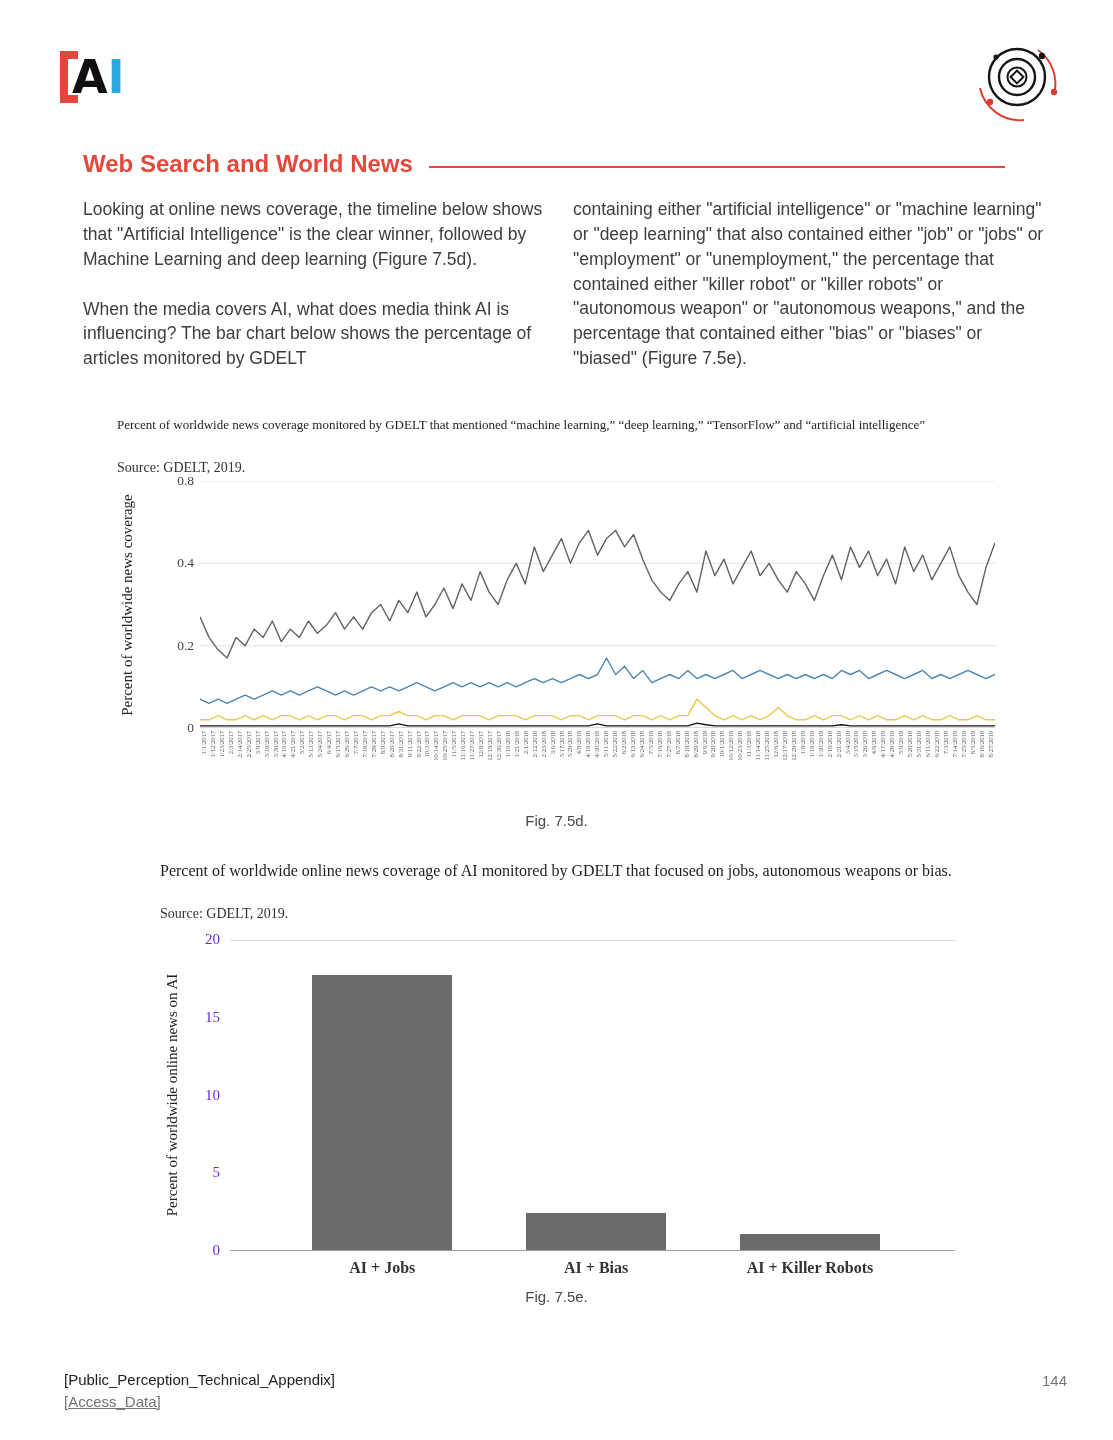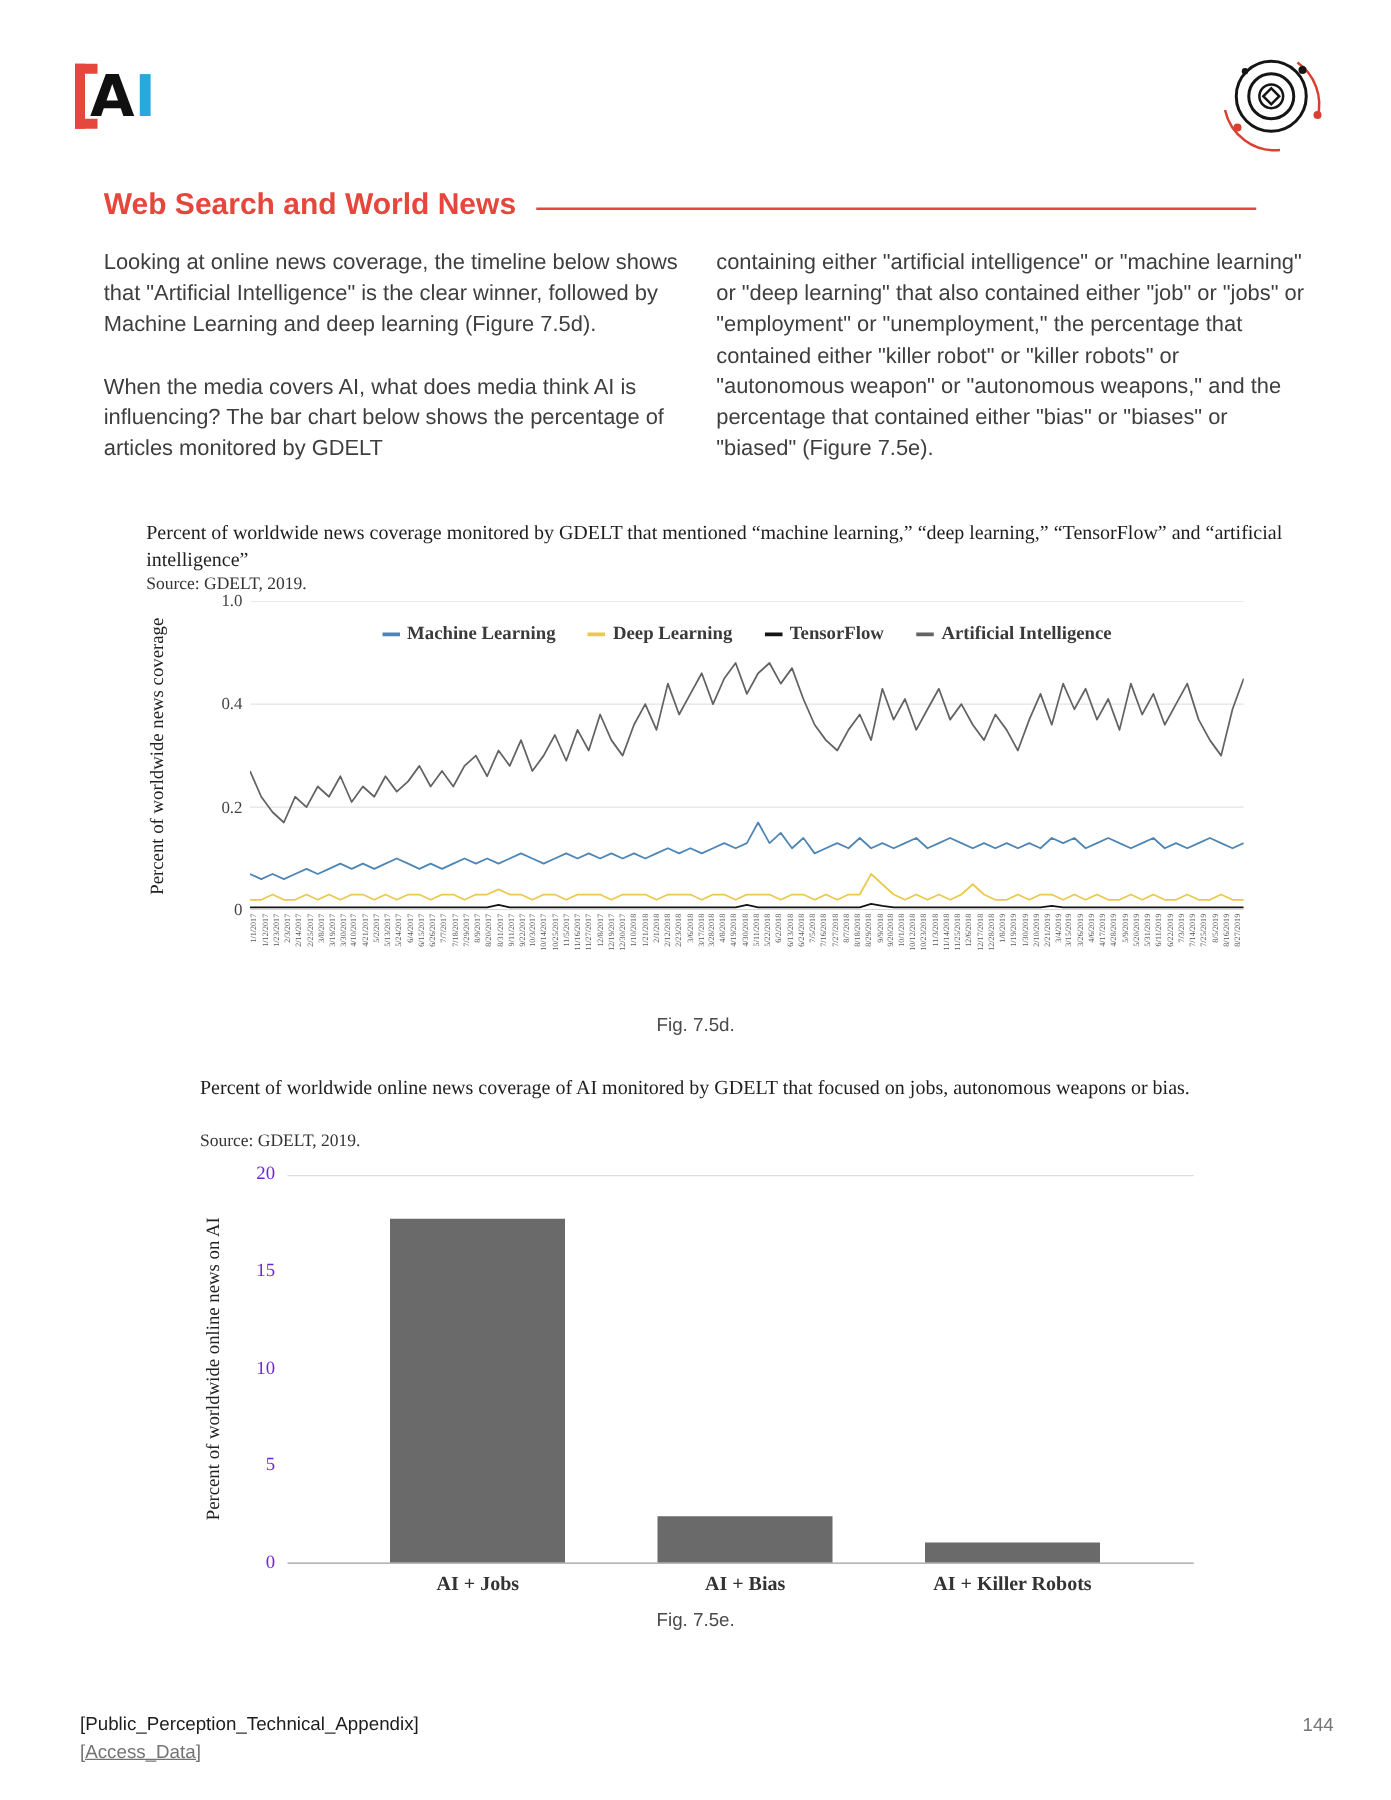--- a/index.html
+++ b/index.html
@@ -24,21 +24,21 @@
   #section-title{color:#e5473c;font-size:24px;font-weight:700;white-space:nowrap;}
   #section-line{flex:1;height:2px;background:#e5473c;margin-left:16px;margin-top:5px;}
 
   
   .bodycol{font-size:17.5px;line-height:1.42;color:#3e3e3e;}
   #col1{left:83px;top:197px;width:464px;}
   #col2{left:573px;top:197px;width:476px;}
   #col1 p+p{margin-top:25px;}
 
   
-  #fig1-title{left:117px;top:416px;width:912px;font-size:16px;line-height:1.35;color:#1e1e1e;}
+  #fig1-title{left:117px;top:416px;width:912px;font-size:13px;line-height:1.35;color:#1e1e1e;}
   #fig1-source{left:117px;top:460px;font-size:14px;color:#333;}
   #ylab1{left:127px;top:605px;transform:translate(-50%,-50%) rotate(-90deg);white-space:nowrap;font-size:15px;color:#222;}
   #yticks1{left:150px;top:481px;width:44px;height:247px;}
   .ytick{position:absolute;right:0;font-size:13.5px;color:#444;font-family:"Liberation Serif",serif;}
   #plot1{left:200px;top:481px;width:795px;height:247px;}
   #legend1{position:absolute;left:0;right:0;top:18px;display:flex;justify-content:center;gap:26px;}
   .lg-item{display:flex;align-items:center;gap:6px;}
   .lg-dash{width:14px;height:3px;display:inline-block;}
   .lg-lbl{font-size:15px;font-weight:700;color:#3a3a3a;}
   #xticks1{left:200px;top:731px;width:795px;height:60px;display:flex;justify-content:space-between;align-items:flex-start;}
@@ -104,51 +104,33 @@
   <p>containing either "artificial intelligence" or "machine learning" or "deep learning" that also contained either "job" or "jobs" or "employment" or "unemployment," the percentage that contained either "killer robot" or "killer robots" or "autonomous weapon" or "autonomous weapons," and the percentage that contained either "bias" or "biases" or "biased" (Figure 7.5e).</p>
 </div>
 
 <div class="abs serif" id="fig1-title">Percent of worldwide news coverage monitored by GDELT that mentioned “machine learning,” “deep learning,” “TensorFlow” and “artificial intelligence”</div>
 <div class="abs serif" id="fig1-source">Source: GDELT, 2019.</div>
 <div class="abs serif" id="ylab1">Percent of worldwide news coverage</div>
 <div class="abs" id="yticks1">
     <div class="ytick" style="top: 239px;">0</div>
     <div class="ytick" style="top: 156.667px;">0.2</div>
     <div class="ytick" style="top: 74.3333px;">0.4</div>
-    <div class="ytick" style="top: -8px;">1.0</div>
+    <div class="ytick" style="top: -8px;">0.8</div>
   </div>
 <div class="abs" id="plot1">
   <svg id="line-svg" width="795" height="247">
       <line x1="0" x2="795" y1="247.0" y2="247.0" stroke="#b5b5b5" stroke-width="1"></line>
       <line x1="0" x2="795" y1="164.7" y2="164.7" stroke="#e3e3e3" stroke-width="1"></line>
       <line x1="0" x2="795" y1="82.3" y2="82.3" stroke="#e3e3e3" stroke-width="1"></line>
       <line x1="0" x2="795" y1="0.0" y2="0.0" stroke="#e3e3e3" stroke-width="1"></line>
       <polyline points="0.0,135.8 9.0,156.4 18.1,168.8 27.1,177.0 36.1,156.4 45.2,164.7 54.2,148.2 63.2,156.4 72.3,140.0 81.3,160.6 90.3,148.2 99.4,156.4 108.4,140.0 117.4,152.3 126.5,144.1 135.5,131.7 144.5,148.2 153.6,135.8 162.6,148.2 171.6,131.7 180.7,123.5 189.7,140.0 198.8,119.4 207.8,131.7 216.8,111.1 225.9,135.8 234.9,123.5 243.9,107.0 253.0,127.6 262.0,102.9 271.0,119.4 280.1,90.6 289.1,111.1 298.1,123.5 307.2,98.8 316.2,82.3 325.2,102.9 334.3,65.9 343.3,90.6 352.3,74.1 361.4,57.6 370.4,82.3 379.4,61.8 388.5,49.4 397.5,74.1 406.5,57.6 415.6,49.4 424.6,65.9 433.6,53.5 442.7,78.2 451.7,98.8 460.7,111.1 469.8,119.4 478.8,102.9 487.8,90.6 496.9,111.1 505.9,70.0 514.9,94.7 524.0,78.2 533.0,102.9 542.0,86.4 551.1,70.0 560.1,94.7 569.1,82.3 578.2,98.8 587.2,111.1 596.3,90.6 605.3,102.9 614.3,119.4 623.4,94.7 632.4,74.1 641.4,98.8 650.5,65.9 659.5,86.4 668.5,70.0 677.6,94.7 686.6,78.2 695.6,102.9 704.7,65.9 713.7,90.6 722.7,74.1 731.8,98.8 740.8,82.3 749.8,65.9 758.9,94.7 767.9,111.1 776.9,123.5 786.0,86.4 795.0,61.8" fill="none" stroke="#636363" stroke-width="1.4" stroke-linejoin="round"></polyline>
       <polyline points="0.0,218.2 9.0,222.3 18.1,218.2 27.1,222.3 36.1,218.2 45.2,214.1 54.2,218.2 63.2,214.1 72.3,209.9 81.3,214.1 90.3,209.9 99.4,214.1 108.4,209.9 117.4,205.8 126.5,209.9 135.5,214.1 144.5,209.9 153.6,214.1 162.6,209.9 171.6,205.8 180.7,209.9 189.7,205.8 198.8,209.9 207.8,205.8 216.8,201.7 225.9,205.8 234.9,209.9 243.9,205.8 253.0,201.7 262.0,205.8 271.0,201.7 280.1,205.8 289.1,201.7 298.1,205.8 307.2,201.7 316.2,205.8 325.2,201.7 334.3,197.6 343.3,201.7 352.3,197.6 361.4,201.7 370.4,197.6 379.4,193.5 388.5,197.6 397.5,193.5 406.5,177.0 415.6,193.5 424.6,185.3 433.6,197.6 442.7,189.4 451.7,201.7 460.7,197.6 469.8,193.5 478.8,197.6 487.8,189.4 496.9,197.6 505.9,193.5 514.9,197.6 524.0,193.5 533.0,189.4 542.0,197.6 551.1,193.5 560.1,189.4 569.1,193.5 578.2,197.6 587.2,193.5 596.3,197.6 605.3,193.5 614.3,197.6 623.4,193.5 632.4,197.6 641.4,189.4 650.5,193.5 659.5,189.4 668.5,197.6 677.6,193.5 686.6,189.4 695.6,193.5 704.7,197.6 713.7,193.5 722.7,189.4 731.8,197.6 740.8,193.5 749.8,197.6 758.9,193.5 767.9,189.4 776.9,193.5 786.0,197.6 795.0,193.5" fill="none" stroke="#4d86b4" stroke-width="1.4" stroke-linejoin="round"></polyline>
       <polyline points="0.0,238.8 9.0,238.8 18.1,234.6 27.1,238.8 36.1,238.8 45.2,234.6 54.2,238.8 63.2,234.6 72.3,238.8 81.3,234.6 90.3,234.6 99.4,238.8 108.4,234.6 117.4,238.8 126.5,234.6 135.5,234.6 144.5,238.8 153.6,234.6 162.6,234.6 171.6,238.8 180.7,234.6 189.7,234.6 198.8,230.5 207.8,234.6 216.8,234.6 225.9,238.8 234.9,234.6 243.9,234.6 253.0,238.8 262.0,234.6 271.0,234.6 280.1,234.6 289.1,238.8 298.1,234.6 307.2,234.6 316.2,234.6 325.2,238.8 334.3,234.6 343.3,234.6 352.3,234.6 361.4,238.8 370.4,234.6 379.4,234.6 388.5,238.8 397.5,234.6 406.5,234.6 415.6,234.6 424.6,238.8 433.6,234.6 442.7,234.6 451.7,238.8 460.7,234.6 469.8,238.8 478.8,234.6 487.8,234.6 496.9,218.2 505.9,226.4 514.9,234.6 524.0,238.8 533.0,234.6 542.0,238.8 551.1,234.6 560.1,238.8 569.1,234.6 578.2,226.4 587.2,234.6 596.3,238.8 605.3,238.8 614.3,234.6 623.4,238.8 632.4,234.6 641.4,234.6 650.5,238.8 659.5,234.6 668.5,238.8 677.6,234.6 686.6,238.8 695.6,238.8 704.7,234.6 713.7,238.8 722.7,234.6 731.8,238.8 740.8,238.8 749.8,234.6 758.9,238.8 767.9,238.8 776.9,234.6 786.0,238.8 795.0,238.8" fill="none" stroke="#ecc84e" stroke-width="1.4" stroke-linejoin="round"></polyline>
       <polyline points="0.0,244.9 9.0,244.9 18.1,244.9 27.1,244.9 36.1,244.9 45.2,244.9 54.2,244.9 63.2,244.9 72.3,244.9 81.3,244.9 90.3,244.9 99.4,244.9 108.4,244.9 117.4,244.9 126.5,244.9 135.5,244.9 144.5,244.9 153.6,244.9 162.6,244.9 171.6,244.9 180.7,244.9 189.7,244.9 198.8,242.9 207.8,244.9 216.8,244.9 225.9,244.9 234.9,244.9 243.9,244.9 253.0,244.9 262.0,244.9 271.0,244.9 280.1,244.9 289.1,244.9 298.1,244.9 307.2,244.9 316.2,244.9 325.2,244.9 334.3,244.9 343.3,244.9 352.3,244.9 361.4,244.9 370.4,244.9 379.4,244.9 388.5,244.9 397.5,242.9 406.5,244.9 415.6,244.9 424.6,244.9 433.6,244.9 442.7,244.9 451.7,244.9 460.7,244.9 469.8,244.9 478.8,244.9 487.8,244.9 496.9,242.1 505.9,243.7 514.9,244.9 524.0,244.9 533.0,244.9 542.0,244.9 551.1,244.9 560.1,244.9 569.1,244.9 578.2,244.9 587.2,244.9 596.3,244.9 605.3,244.9 614.3,244.9 623.4,244.9 632.4,244.9 641.4,243.7 650.5,244.9 659.5,244.9 668.5,244.9 677.6,244.9 686.6,244.9 695.6,244.9 704.7,244.9 713.7,244.9 722.7,244.9 731.8,244.9 740.8,244.9 749.8,244.9 758.9,244.9 767.9,244.9 776.9,244.9 786.0,244.9 795.0,244.9" fill="none" stroke="#141414" stroke-width="1.4" stroke-linejoin="round"></polyline>
     </svg>
-  <div id="legend1">
-      <span class="lg-item">
-        <span class="lg-dash" style="background: rgb(77, 134, 180);"></span>
-        <span class="lg-lbl serif">Machine Learning</span>
-      </span>
-      <span class="lg-item">
-        <span class="lg-dash" style="background: rgb(236, 200, 78);"></span>
-        <span class="lg-lbl serif">Deep Learning</span>
-      </span>
-      <span class="lg-item">
-        <span class="lg-dash" style="background: rgb(20, 20, 20);"></span>
-        <span class="lg-lbl serif">TensorFlow</span>
-      </span>
-      <span class="lg-item">
-        <span class="lg-dash" style="background: rgb(99, 99, 99);"></span>
-        <span class="lg-lbl serif">Artificial Intelligence</span>
-      </span>
-    </div>
 </div>
 <div class="abs" id="xticks1">
     <span class="xdate serif">1/1/2017</span>
     <span class="xdate serif">1/12/2017</span>
     <span class="xdate serif">1/23/2017</span>
     <span class="xdate serif">2/3/2017</span>
     <span class="xdate serif">2/14/2017</span>
     <span class="xdate serif">2/25/2017</span>
     <span class="xdate serif">3/8/2017</span>
     <span class="xdate serif">3/19/2017</span>

